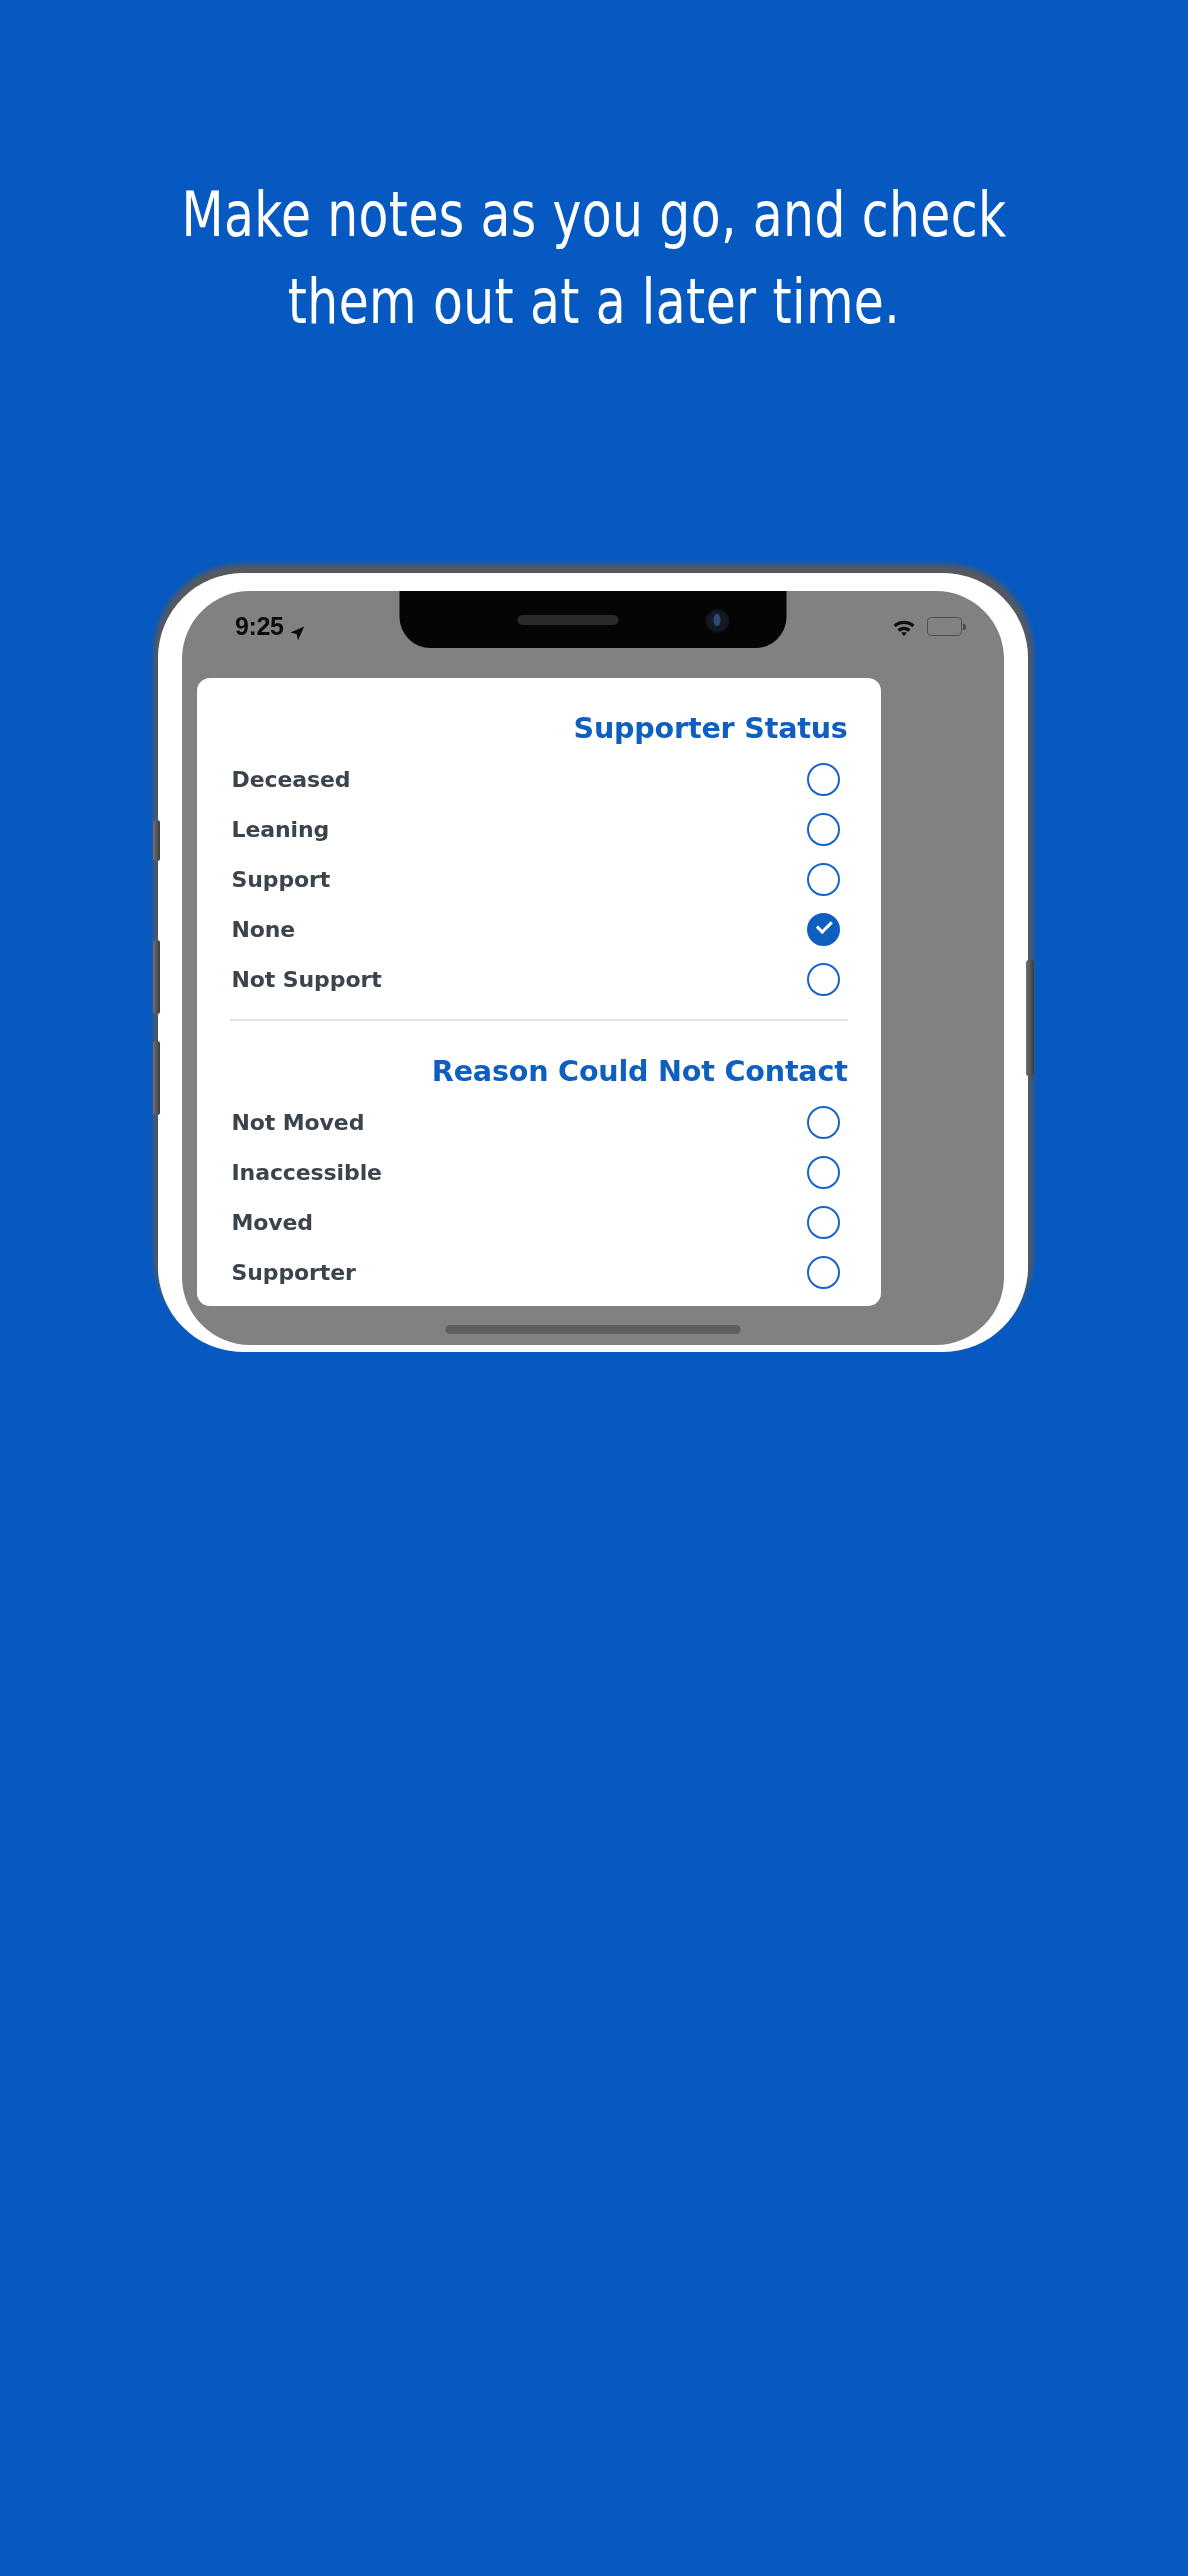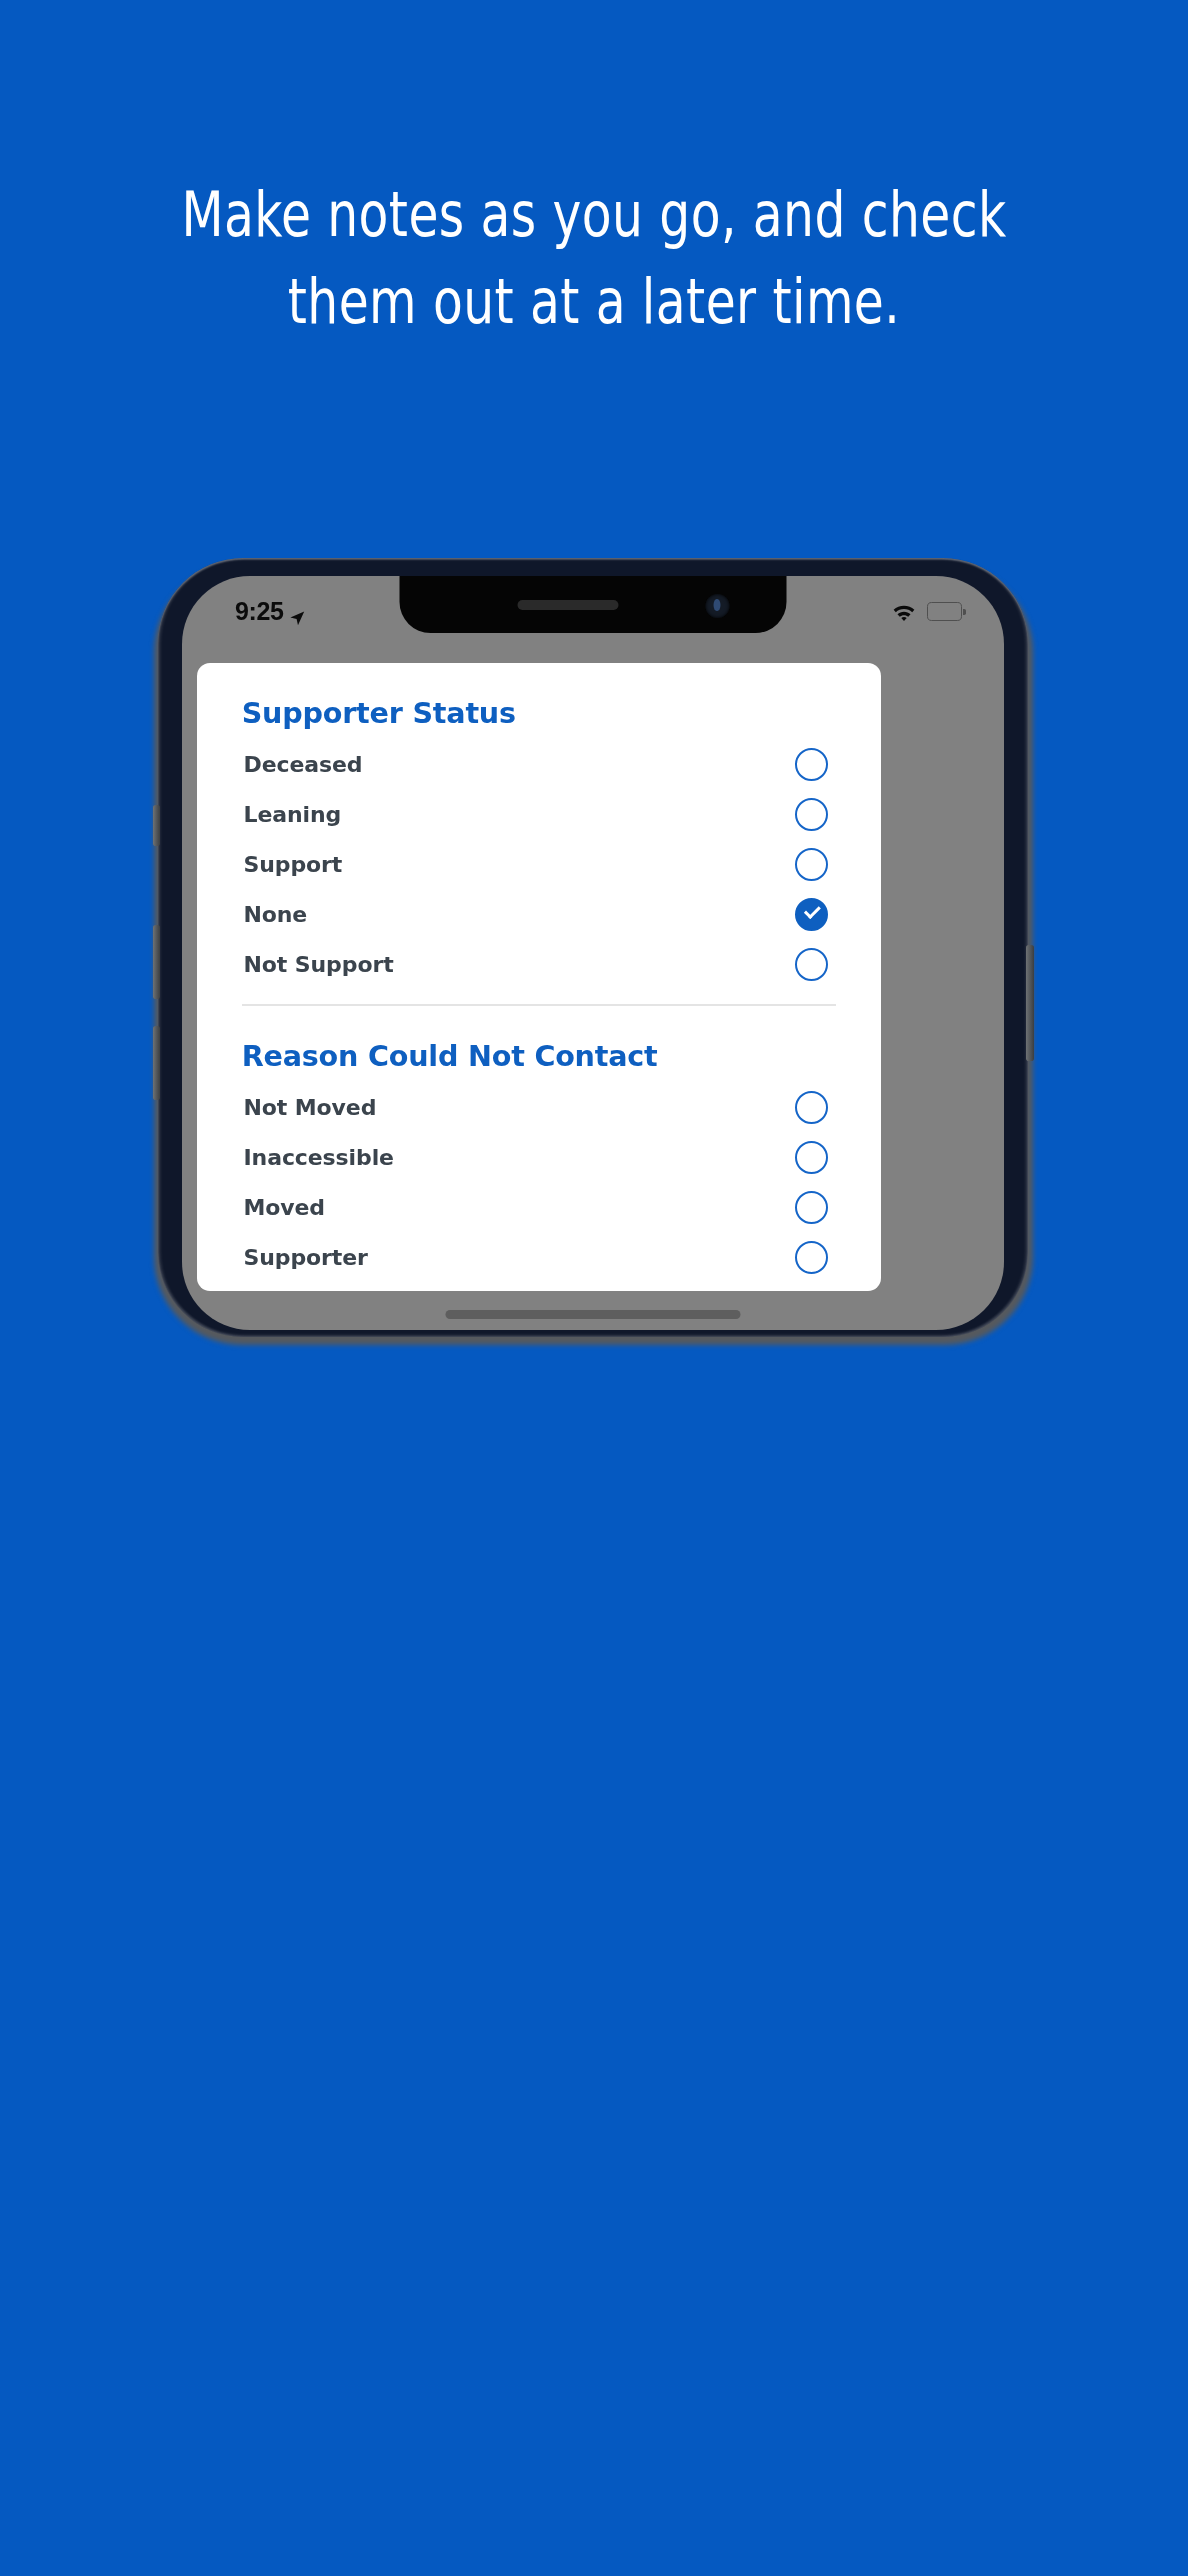--- a/index.html
+++ b/index.html
@@ -49,30 +49,31 @@
     width: 879px;
     height: 781px;
     border-radius: 88px;
     background: #55595e;
     filter: blur(2.8px);
   }
 
   .phone-body {
     position: absolute;
     left: 11px;
-    top: 3px;
+    top: 18px;
     width: 870px;
     height: 779px;
     border-radius: 85px;
-    background: #0f172a;
+    background: #ffffff;
     box-shadow:
       inset 0 1.8px 1.8px rgba(255,255,255,0.30),
       inset 0 -1.8px 2.8px rgba(255,255,255,0.16),
       inset 2.8px 0 2.8px rgba(255,255,255,0.10),
       inset -2.8px 0 2.8px rgba(255,255,255,0.10);
+    text-align: right;
   }
 
   
   .btn-side {
     position: absolute;
     background: linear-gradient(90deg, #6e7275, #3b3e41);
     border-radius: 2.8px;
   }
   .btn-mute  { left: -4.6px; top: 247px; width: 6.4px;  height: 41px; }
   .btn-volup { left: -5.5px; top: 367px; width: 7.4px;  height: 74px; }
@@ -192,21 +193,21 @@
   
   .card {
     position: absolute;
     left: 14.7px;
     top: 87px;
     width: 684px;
     height: 628px;
     background: #ffffff;
     border-radius: 13px;
     overflow: hidden;
-    padding: 0 45px;
+    padding: 0 33px;
   }
 
   .section-title {
     color: #0E5FC0;
     font-family: "DejaVu Sans", sans-serif;
     font-size: 28.6px;
     font-weight: bold;
     letter-spacing: -0.2px;
   }
   .st-supporter { margin-top: 33px; }

